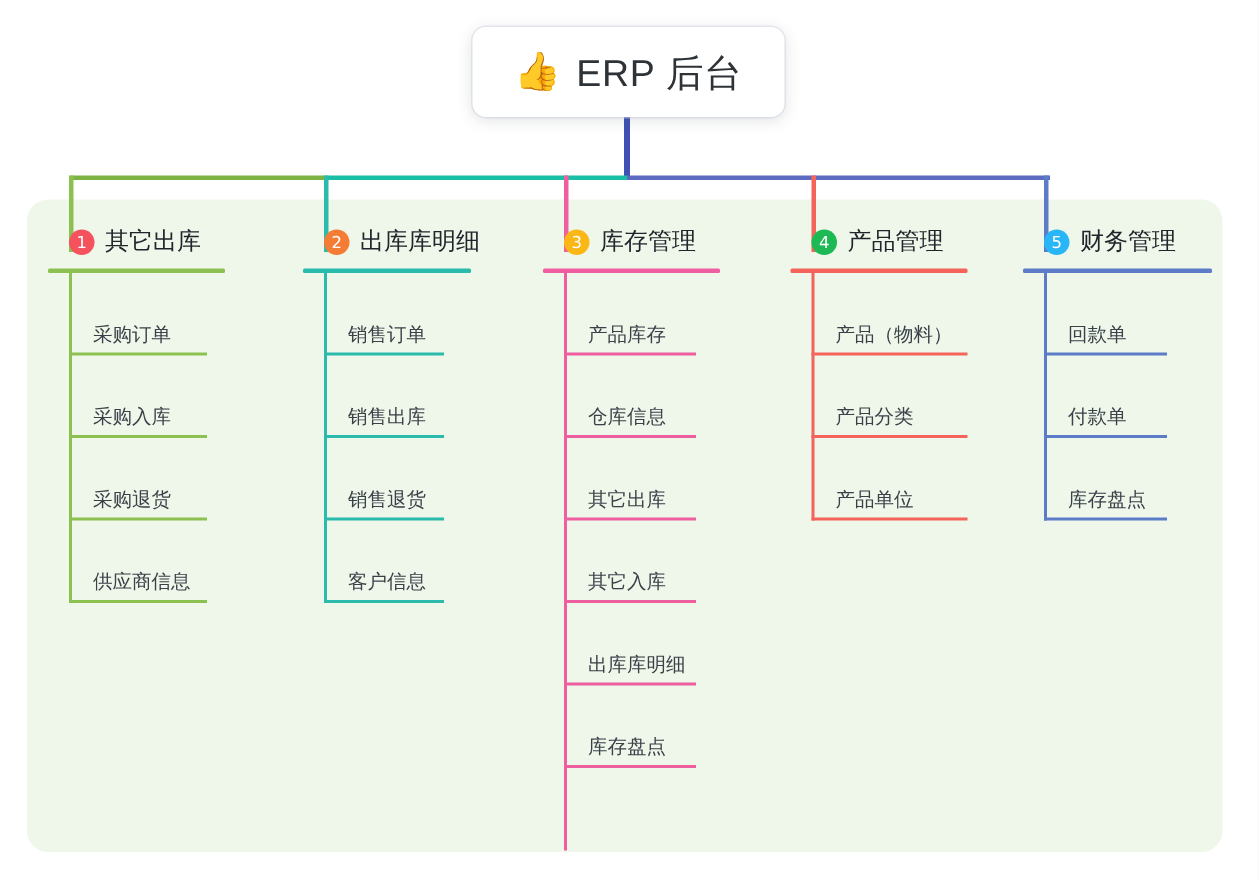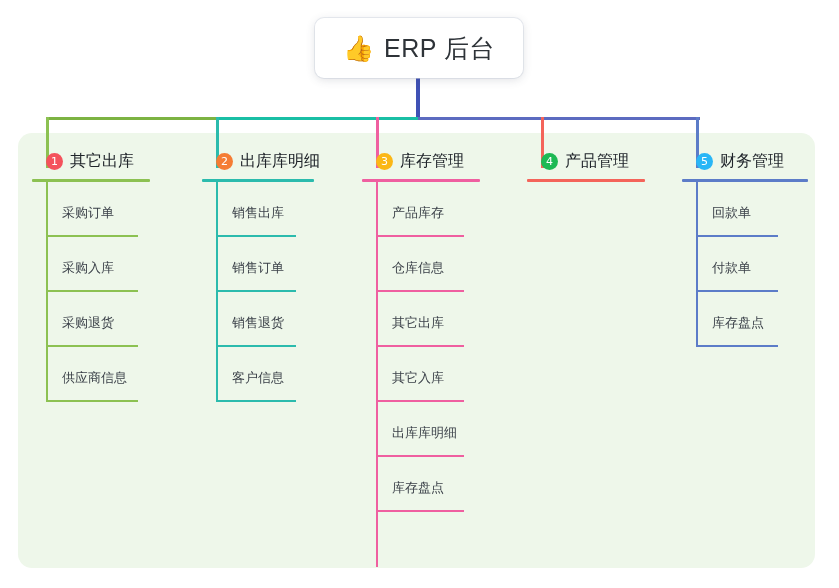--- a/index.html
+++ b/index.html
@@ -38,21 +38,21 @@
     color:#fff;font-size:11px;line-height:17px;text-align:center;
     font-family:"DejaVu Sans",sans-serif;
   }
   .col-title{font-size:16px;color:#20252b;white-space:nowrap;}
   .head-rule{height:3px;margin-top:5px;border-radius:1px;}
 
   .branch{position:relative;margin-top:0;}
   .spine{position:absolute;left:14px;top:0;width:2px;}
   .leaf{position:relative;height:55px;}
   .leaf-txt{
-    position:absolute;left:30px;bottom:15px;
+    position:absolute;left:30px;bottom:5px;
     font-size:13px;color:#3b4149;white-space:nowrap;
   }
   .leaf-rule{position:absolute;left:14px;bottom:0;height:2px;}
 </style>
 </head>
 <body>
 
 <div id="stage">
 
   <div id="panel"></div>
@@ -103,25 +103,25 @@
       </div>
       <div class="col" style="left: 202px; top: 148px; width: 152px;">
         <div class="col-head">
           <span class="badge" style="background: rgb(245, 124, 52);">2</span>
           <span class="col-title">出库库明细</span>
         </div>
         <div class="head-rule" style="width: 112px; background: rgb(43, 187, 173);"></div>
         <div class="branch">
           <div class="spine" style="height: 220px; background: rgb(43, 187, 173);"></div>
           <div class="leaf">
+            <span class="leaf-txt">销售订单</span>
+            <div class="leaf-rule" style="width: 80px; background: rgb(43, 187, 173);"></div>
+          </div>
+          <div class="leaf">
             <span class="leaf-txt">销售出库</span>
-            <div class="leaf-rule" style="width: 80px; background: rgb(43, 187, 173);"></div>
-          </div>
-          <div class="leaf">
-            <span class="leaf-txt">销售订单</span>
             <div class="leaf-rule" style="width: 80px; background: rgb(43, 187, 173);"></div>
           </div>
           <div class="leaf">
             <span class="leaf-txt">销售退货</span>
             <div class="leaf-rule" style="width: 80px; background: rgb(43, 187, 173);"></div>
           </div>
           <div class="leaf">
             <span class="leaf-txt">客户信息</span>
             <div class="leaf-rule" style="width: 80px; background: rgb(43, 187, 173);"></div>
           </div>
@@ -160,20 +160,35 @@
             <div class="leaf-rule" style="width: 88px; background: rgb(239, 95, 160);"></div>
           </div>
         </div>
       </div>
       <div class="col" style="left: 527px; top: 148px; width: 158px;">
         <div class="col-head">
           <span class="badge" style="background: rgb(29, 185, 84);">4</span>
           <span class="col-title">产品管理</span>
         </div>
         <div class="head-rule" style="width: 118px; background: rgb(244, 100, 90);"></div>
+        <div class="branch">
+          <div class="spine" style="height: 165px; background: rgb(244, 100, 90);"></div>
+          <div class="leaf">
+            <span class="leaf-txt">产品（物料）</span>
+            <div class="leaf-rule" style="width: 104px; background: rgb(244, 100, 90);"></div>
+          </div>
+          <div class="leaf">
+            <span class="leaf-txt">产品分类</span>
+            <div class="leaf-rule" style="width: 104px; background: rgb(244, 100, 90);"></div>
+          </div>
+          <div class="leaf">
+            <span class="leaf-txt">产品单位</span>
+            <div class="leaf-rule" style="width: 104px; background: rgb(244, 100, 90);"></div>
+          </div>
+        </div>
       </div>
       <div class="col" style="left: 682px; top: 148px; width: 166px;">
         <div class="col-head">
           <span class="badge" style="background: rgb(41, 182, 246);">5</span>
           <span class="col-title">财务管理</span>
         </div>
         <div class="head-rule" style="width: 126px; background: rgb(92, 124, 200);"></div>
         <div class="branch">
           <div class="spine" style="height: 165px; background: rgb(92, 124, 200);"></div>
           <div class="leaf">

